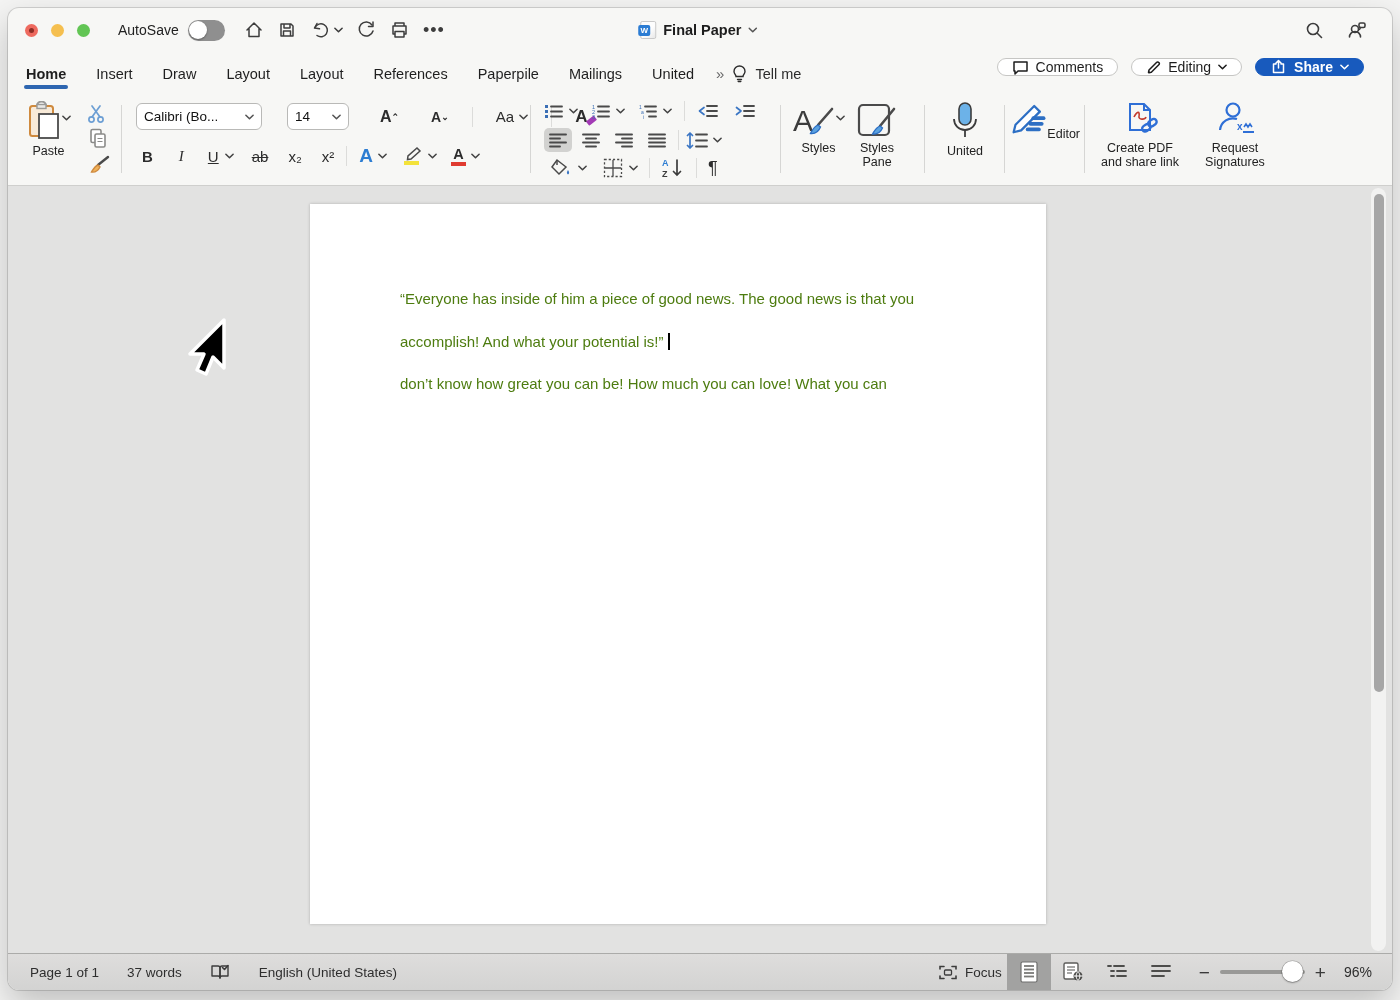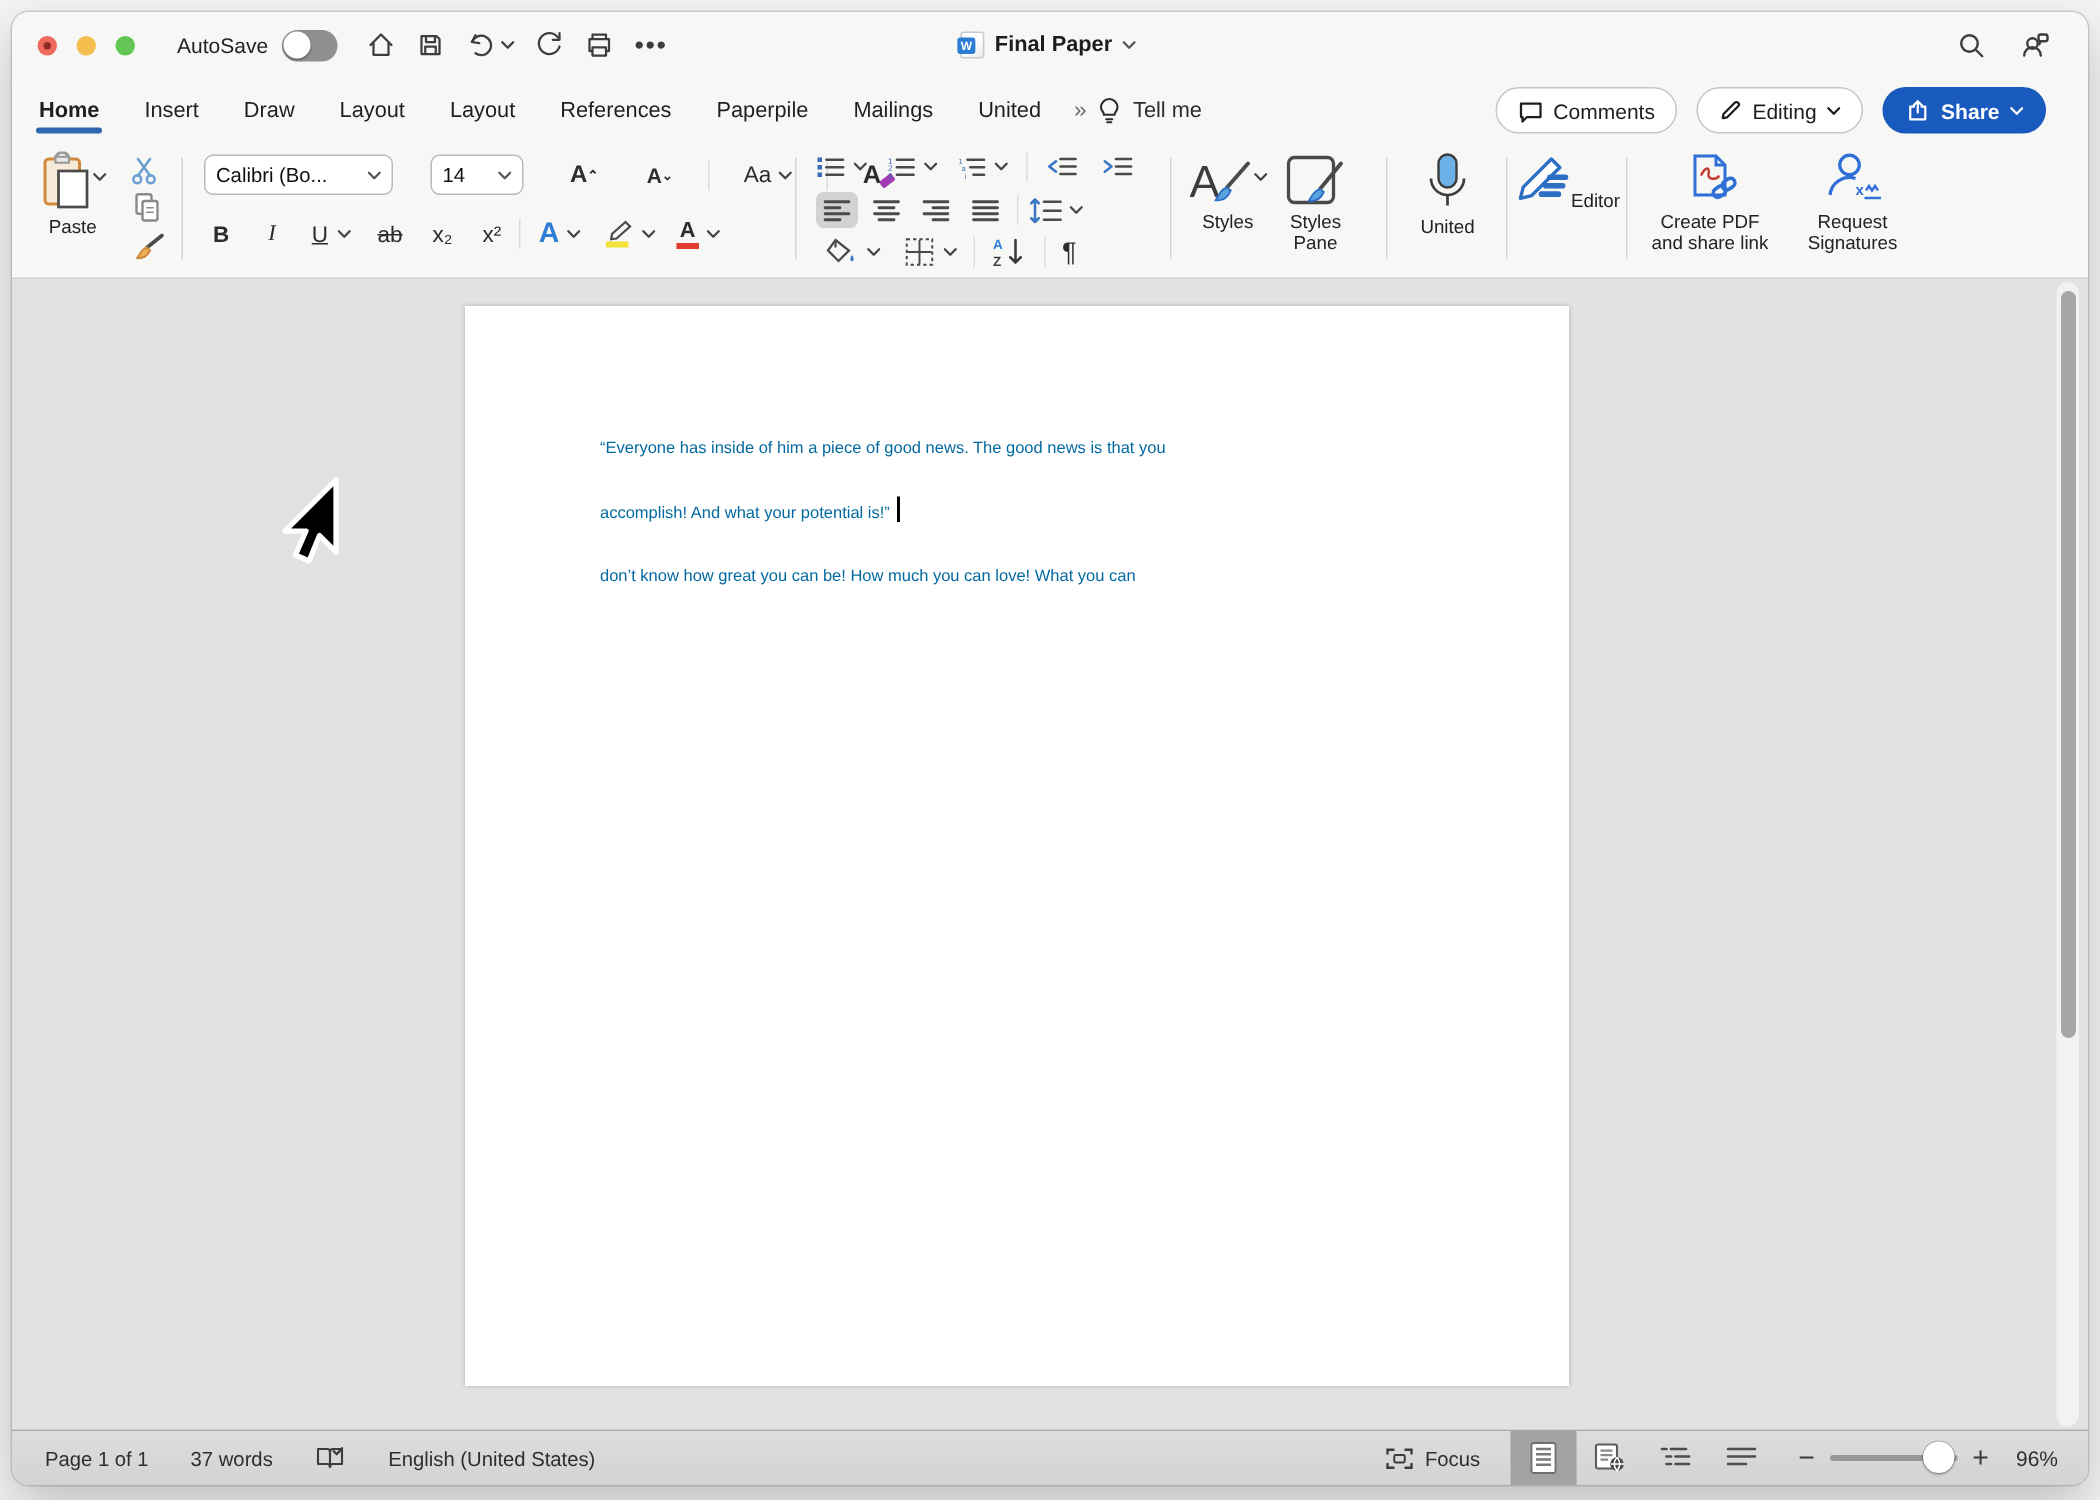--- a/index.html
+++ b/index.html
@@ -31,21 +31,21 @@
   .tb-right svg { stroke:#3d3d3d; fill:none; stroke-width:1.6; stroke-linecap:round; }
 
   
   .tabbar { height:43px; flex:none; position:relative; display:flex; align-items:center; }
   .tabs { display:flex; align-items:center; gap:30px; padding-left:18px; font-size:14.5px; color:#1f1f1f; }
   .tab { position:relative; padding:9px 0; cursor:default; white-space:nowrap; }
   .tab.active { font-weight:700; }
   .tab.active::after { content:""; position:absolute; left:-2px; right:-2px; bottom:2px; height:4px; border-radius:2px; background:#2e66b0; }
   .tab-extra { display:flex; align-items:center; gap:8px; margin-left:22px; color:#2c2c2c; font-size:14.5px; }
   .tab-actions { position:absolute; right:28px; top:6px; display:flex; gap:13px; align-items:center; }
-  .pill { height:31px; border-radius:16px; border:1px solid #c6c6c4; background:#fff; display:flex; align-items:center; gap:7px; padding:0 14px; font-size:14px; color:#1d1d1d; }
+  .pill { height:18px; border-radius:16px; border:1px solid #c6c6c4; background:#fff; display:flex; align-items:center; gap:7px; padding:0 14px; font-size:14px; color:#1d1d1d; }
   .pill svg { stroke:#1d1d1d; fill:none; stroke-width:1.5; stroke-linecap:round; stroke-linejoin:round; }
   .pill.share { background:#185abd; border-color:#185abd; color:#fff; font-weight:600; }
   .pill.share svg { stroke:#fff; }
 
   
   .ribbon { height:91px; flex:none; position:relative; border-bottom:1px solid #cfcfcd; }
   .rsep { position:absolute; top:10px; bottom:12px; width:1px; background:#d6d6d4; }
   .rlabel { font-size:12.5px; color:#222; text-align:center; line-height:14px; }
   .ribtn { display:flex; align-items:center; justify-content:center; cursor:default; }
   .combo { height:27px; background:#fff; border:1px solid #b9b9b7; border-radius:6px; display:flex; align-items:center; font-size:13.5px; color:#111; padding:0 7px; justify-content:space-between; }
@@ -63,21 +63,21 @@
   .grp-adobe { position:absolute; left:1082px; top:6px; width:190px; height:78px; }
 
   .row { position:absolute; display:flex; align-items:center; }
   .vdiv { width:1px; height:20px; background:#dcdcda; margin:0 7px; }
   .linesvg line { stroke:#4a4a4a; stroke-width:1.9; stroke-linecap:round; }
   .bluesvg { stroke:#3b76c4; fill:none; stroke-width:1.7; stroke-linecap:round; stroke-linejoin:round; }
 
   
   .docarea { flex:1; background:#e2e2e1; position:relative; overflow:hidden; }
   .page { position:absolute; left:302px; top:18px; width:736px; height:720px; background:#fff; box-shadow:0 0 3px rgba(0,0,0,.22); }
-  .doctext { position:absolute; left:90px; top:74px; font-size:11px; color:#0369a1; }
+  .doctext { position:absolute; left:90px; top:74px; font-size:15px; color:#4d7c0f; }
   .docline { white-space:nowrap; height:42.5px; line-height:42.5px; }
   .caret { display:inline-block; width:1.5px; height:17px; background:#000; vertical-align:-3px; margin-left:5px; }
   .scrolltrack { position:absolute; right:6px; top:2px; bottom:2px; width:16px; background:#f2f2f1; border-left:1px solid #e2e2e0; border-radius:8px; }
   .scrollthumb { position:absolute; right:9px; top:6px; width:10px; height:498px; border-radius:5px; background:#a6a6a6; }
   .cursor { position:absolute; left:174px; top:130px; }
 
   
   .statusbar { height:37px; flex:none; background:linear-gradient(#dedddc,#d3d3d2); border-top:1px solid #ababa9;
                display:flex; align-items:center; font-size:13.5px; color:#2e2e2e; position:relative; }
   .sb-left { display:flex; align-items:center; gap:28px; padding-left:22px; }
@@ -598,21 +598,21 @@
       <span>
         <svg width="21" height="18" viewBox="0 0 21 18" fill="none" stroke="#3c3c3c" stroke-width="1.4" stroke-linecap="round" stroke-linejoin="round">
           <path d="M2 3 h6 a2 2 0 0 1 2 2 v10 a2 2 0 0 0 -2 -2 h-6 z"></path>
           <path d="M18 3 h-6 a2 2 0 0 0 -2 2 v10 a2 2 0 0 1 2 -2 h6 z"></path>
           <path d="M12.5 4.5 l2 2 l3.5 -4" stroke-width="1.6"></path>
         </svg>
       </span>
       <span>English (United States)</span>
     </div>
     <div class="sb-right">
-      <span style="display:flex; align-items:center; gap:8px; margin-right:20px;">
+      <span style="display:flex; align-items:center; gap:8px; margin-right:5px;">
         <svg width="18" height="15" viewBox="0 0 18 15" fill="none" stroke="#3c3c3c" stroke-width="1.6" stroke-linecap="round">
           <path d="M1 4 V1.5 H5 M13 1.5 H17 V4 M17 11 V13.5 H13 M5 13.5 H1 V11"></path>
             <rect x="5.5" y="5" width="7" height="5" rx="1" stroke-width="1.3"></rect>
         </svg>
         <span>Focus</span>
       </span>
       <span class="viewbtn active">
         <svg width="20" height="22" viewBox="0 0 20 22">
             <rect x="2" y="1" width="16" height="20" rx="1.5" fill="#fff" stroke="#6f6f6e" stroke-width="1.2"></rect>
             <g stroke="#7a7a78" stroke-width="1.8">

